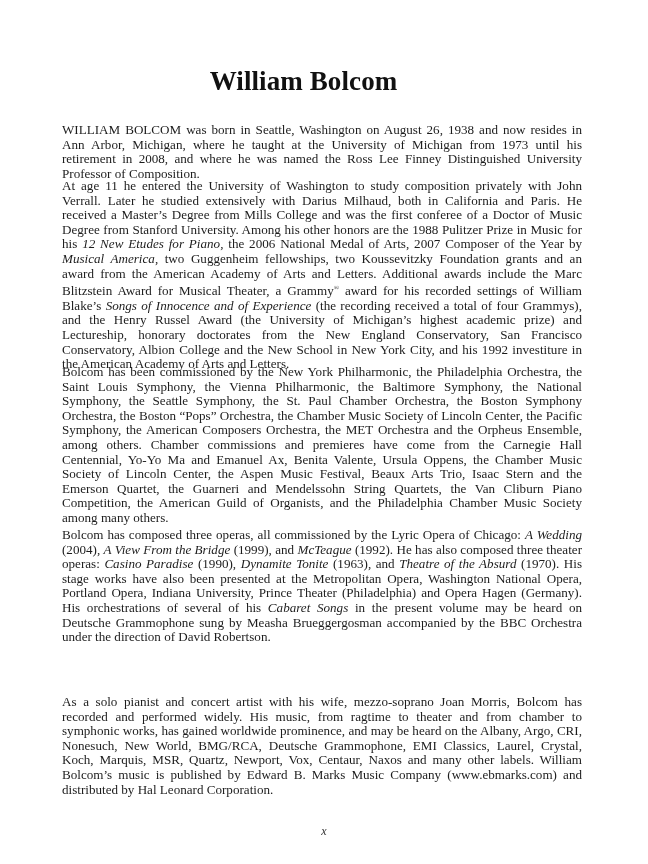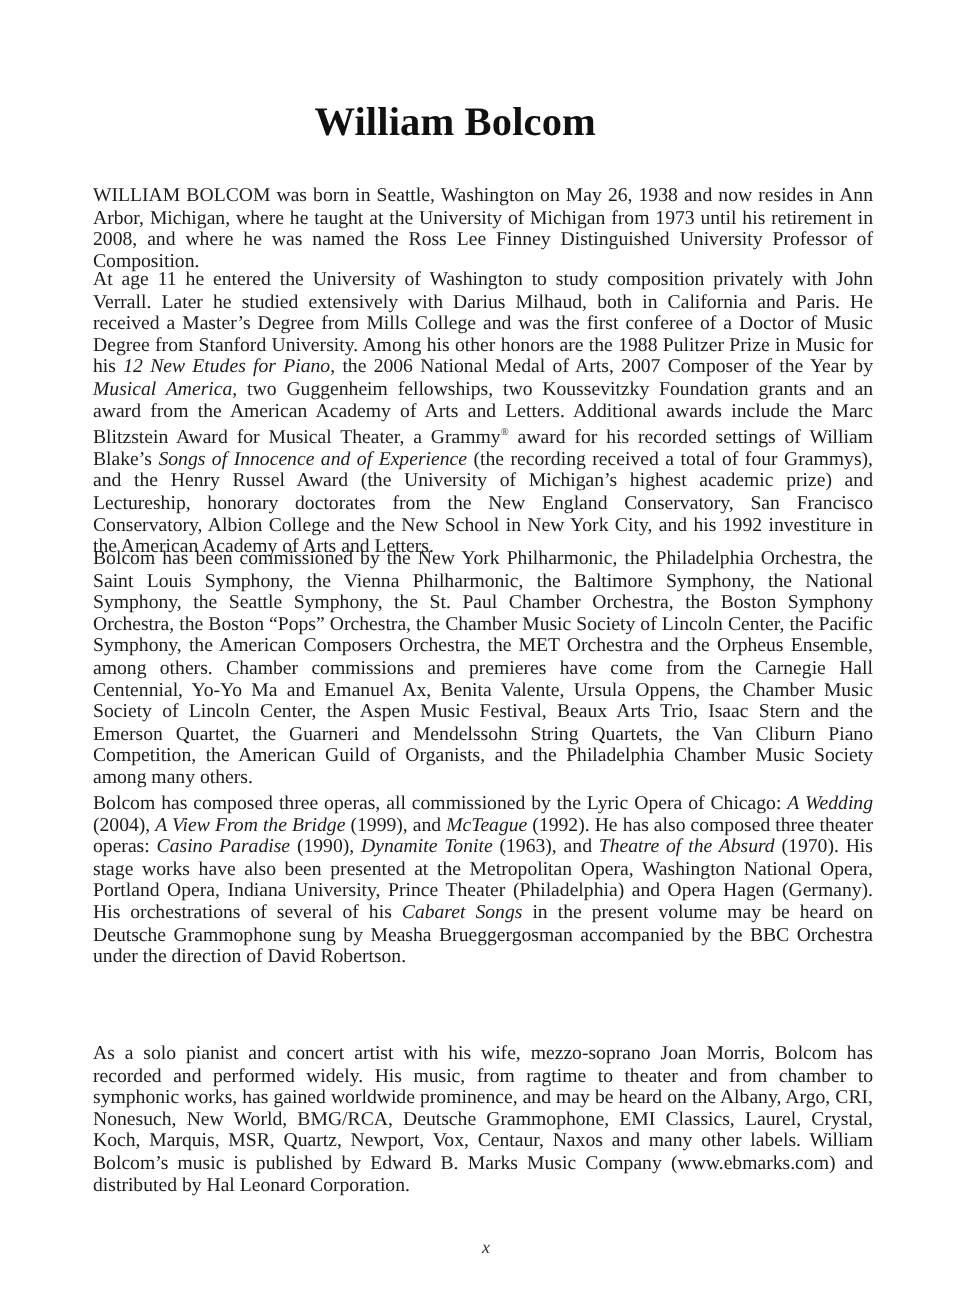--- a/index.html
+++ b/index.html
@@ -18,19 +18,19 @@
   .para i { font-style: italic; }
   .folio { position: absolute; left: 0; width: 648px; top: 824px; text-align: center;
            font-size: 12px; font-style: italic; color: #333; }
   sup.reg { font-size: 7px; vertical-align: 5px; }
 </style>
 </head>
 <body>
 
 <h1 class="title">William Bolcom</h1>
 
-<p class="para" id="p1"><span>WILLIAM BOLCOM was born in Seattle, Washington on May 26, 1938 and now resides in Ann Arbor, Michigan, where he taught at the University of Michigan from 1973 until his retirement in 2008, and where he was named the Ross Lee Finney Distinguished University Professor of Composition.</span></p>
+<p class="para" id="p1"><span>WILLIAM BOLCOM was born in Seattle, Washington on August 26, 1938 and now resides in Ann Arbor, Michigan, where he taught at the University of Michigan from 1973 until his retirement in 2008, and where he was named the Ross Lee Finney Distinguished University Professor of Composition.</span></p>
 <p class="para" id="p2"><span>At age 11 he entered the University of Washington to study composition privately with John Verrall. Later he studied extensively with Darius Milhaud, both in California and Paris. He received a Master’s Degree from Mills College and was the first conferee of a Doctor of Music Degree from Stanford University. Among his other honors are the 1988 Pulitzer Prize in Music for his </span><i>12 New Etudes for Piano</i><span>, the 2006 National Medal of Arts, 2007 Composer of the Year by </span><i>Musical America</i><span>, two Guggenheim fellowships, two Koussevitzky Foundation grants and an award from the American Academy of Arts and Letters. Additional awards include the Marc Blitzstein Award for Musical Theater, a Grammy</span><sup class="reg">®</sup><span> award for his recorded settings of William Blake’s </span><i>Songs of Innocence and of Experience</i><span> (the recording received a total of four Grammys), and the Henry Russel Award (the University of Michigan’s highest academic prize) and Lectureship, honorary doctorates from the New England Conservatory, San Francisco Conservatory, Albion College and the New School in New York City, and his 1992 investiture in the American Academy of Arts and Letters.</span></p>
 <p class="para" id="p3"><span>Bolcom has been commissioned by the New York Philharmonic, the Philadelphia Orchestra, the Saint Louis Symphony, the Vienna Philharmonic, the Baltimore Symphony, the National Symphony, the Seattle Symphony, the St. Paul Chamber Orchestra, the Boston Symphony Orchestra, the Boston “Pops” Orchestra, the Chamber Music Society of Lincoln Center, the Pacific Symphony, the American Composers Orchestra, the MET Orchestra and the Orpheus Ensemble, among others. Chamber commissions and premieres have come from the Carnegie Hall Centennial, Yo-Yo Ma and Emanuel Ax, Benita Valente, Ursula Oppens, the Chamber Music Society of Lincoln Center, the Aspen Music Festival, Beaux Arts Trio, Isaac Stern and the Emerson Quartet, the Guarneri and Mendelssohn String Quartets, the Van Cliburn Piano Competition, the American Guild of Organists, and the Philadelphia Chamber Music Society among many others.</span></p>
 <p class="para" id="p4"><span>Bolcom has composed three operas, all commissioned by the Lyric Opera of Chicago: </span><i>A Wedding</i><span> (2004), </span><i>A View From the Bridge</i><span> (1999), and </span><i>McTeague</i><span> (1992). He has also composed three theater operas: </span><i>Casino Paradise</i><span> (1990), </span><i>Dynamite Tonite</i><span> (1963), and </span><i>Theatre of the Absurd</i><span> (1970). His stage works have also been presented at the Metropolitan Opera, Washington National Opera, Portland Opera, Indiana University, Prince Theater (Philadelphia) and Opera Hagen (Germany). His orchestrations of several of his </span><i>Cabaret Songs</i><span> in the present volume may be heard on Deutsche Grammophone sung by Measha Brueggergosman accompanied by the BBC Orchestra under the direction of David Robertson.</span></p>
 <p class="para" id="p5"><span>As a solo pianist and concert artist with his wife, mezzo-soprano Joan Morris, Bolcom has recorded and performed widely. His music, from ragtime to theater and from chamber to symphonic works, has gained worldwide prominence, and may be heard on the Albany, Argo, CRI, Nonesuch, New World, BMG/RCA, Deutsche Grammophone, EMI Classics, Laurel, Crystal, Koch, Marquis, MSR, Quartz, Newport, Vox, Centaur, Naxos and many other labels. William Bolcom’s music is published by Edward B. Marks Music Company (www.ebmarks.com) and distributed by Hal Leonard Corporation.</span></p>
 
 <div class="folio">x</div>
 
 </body></html>

